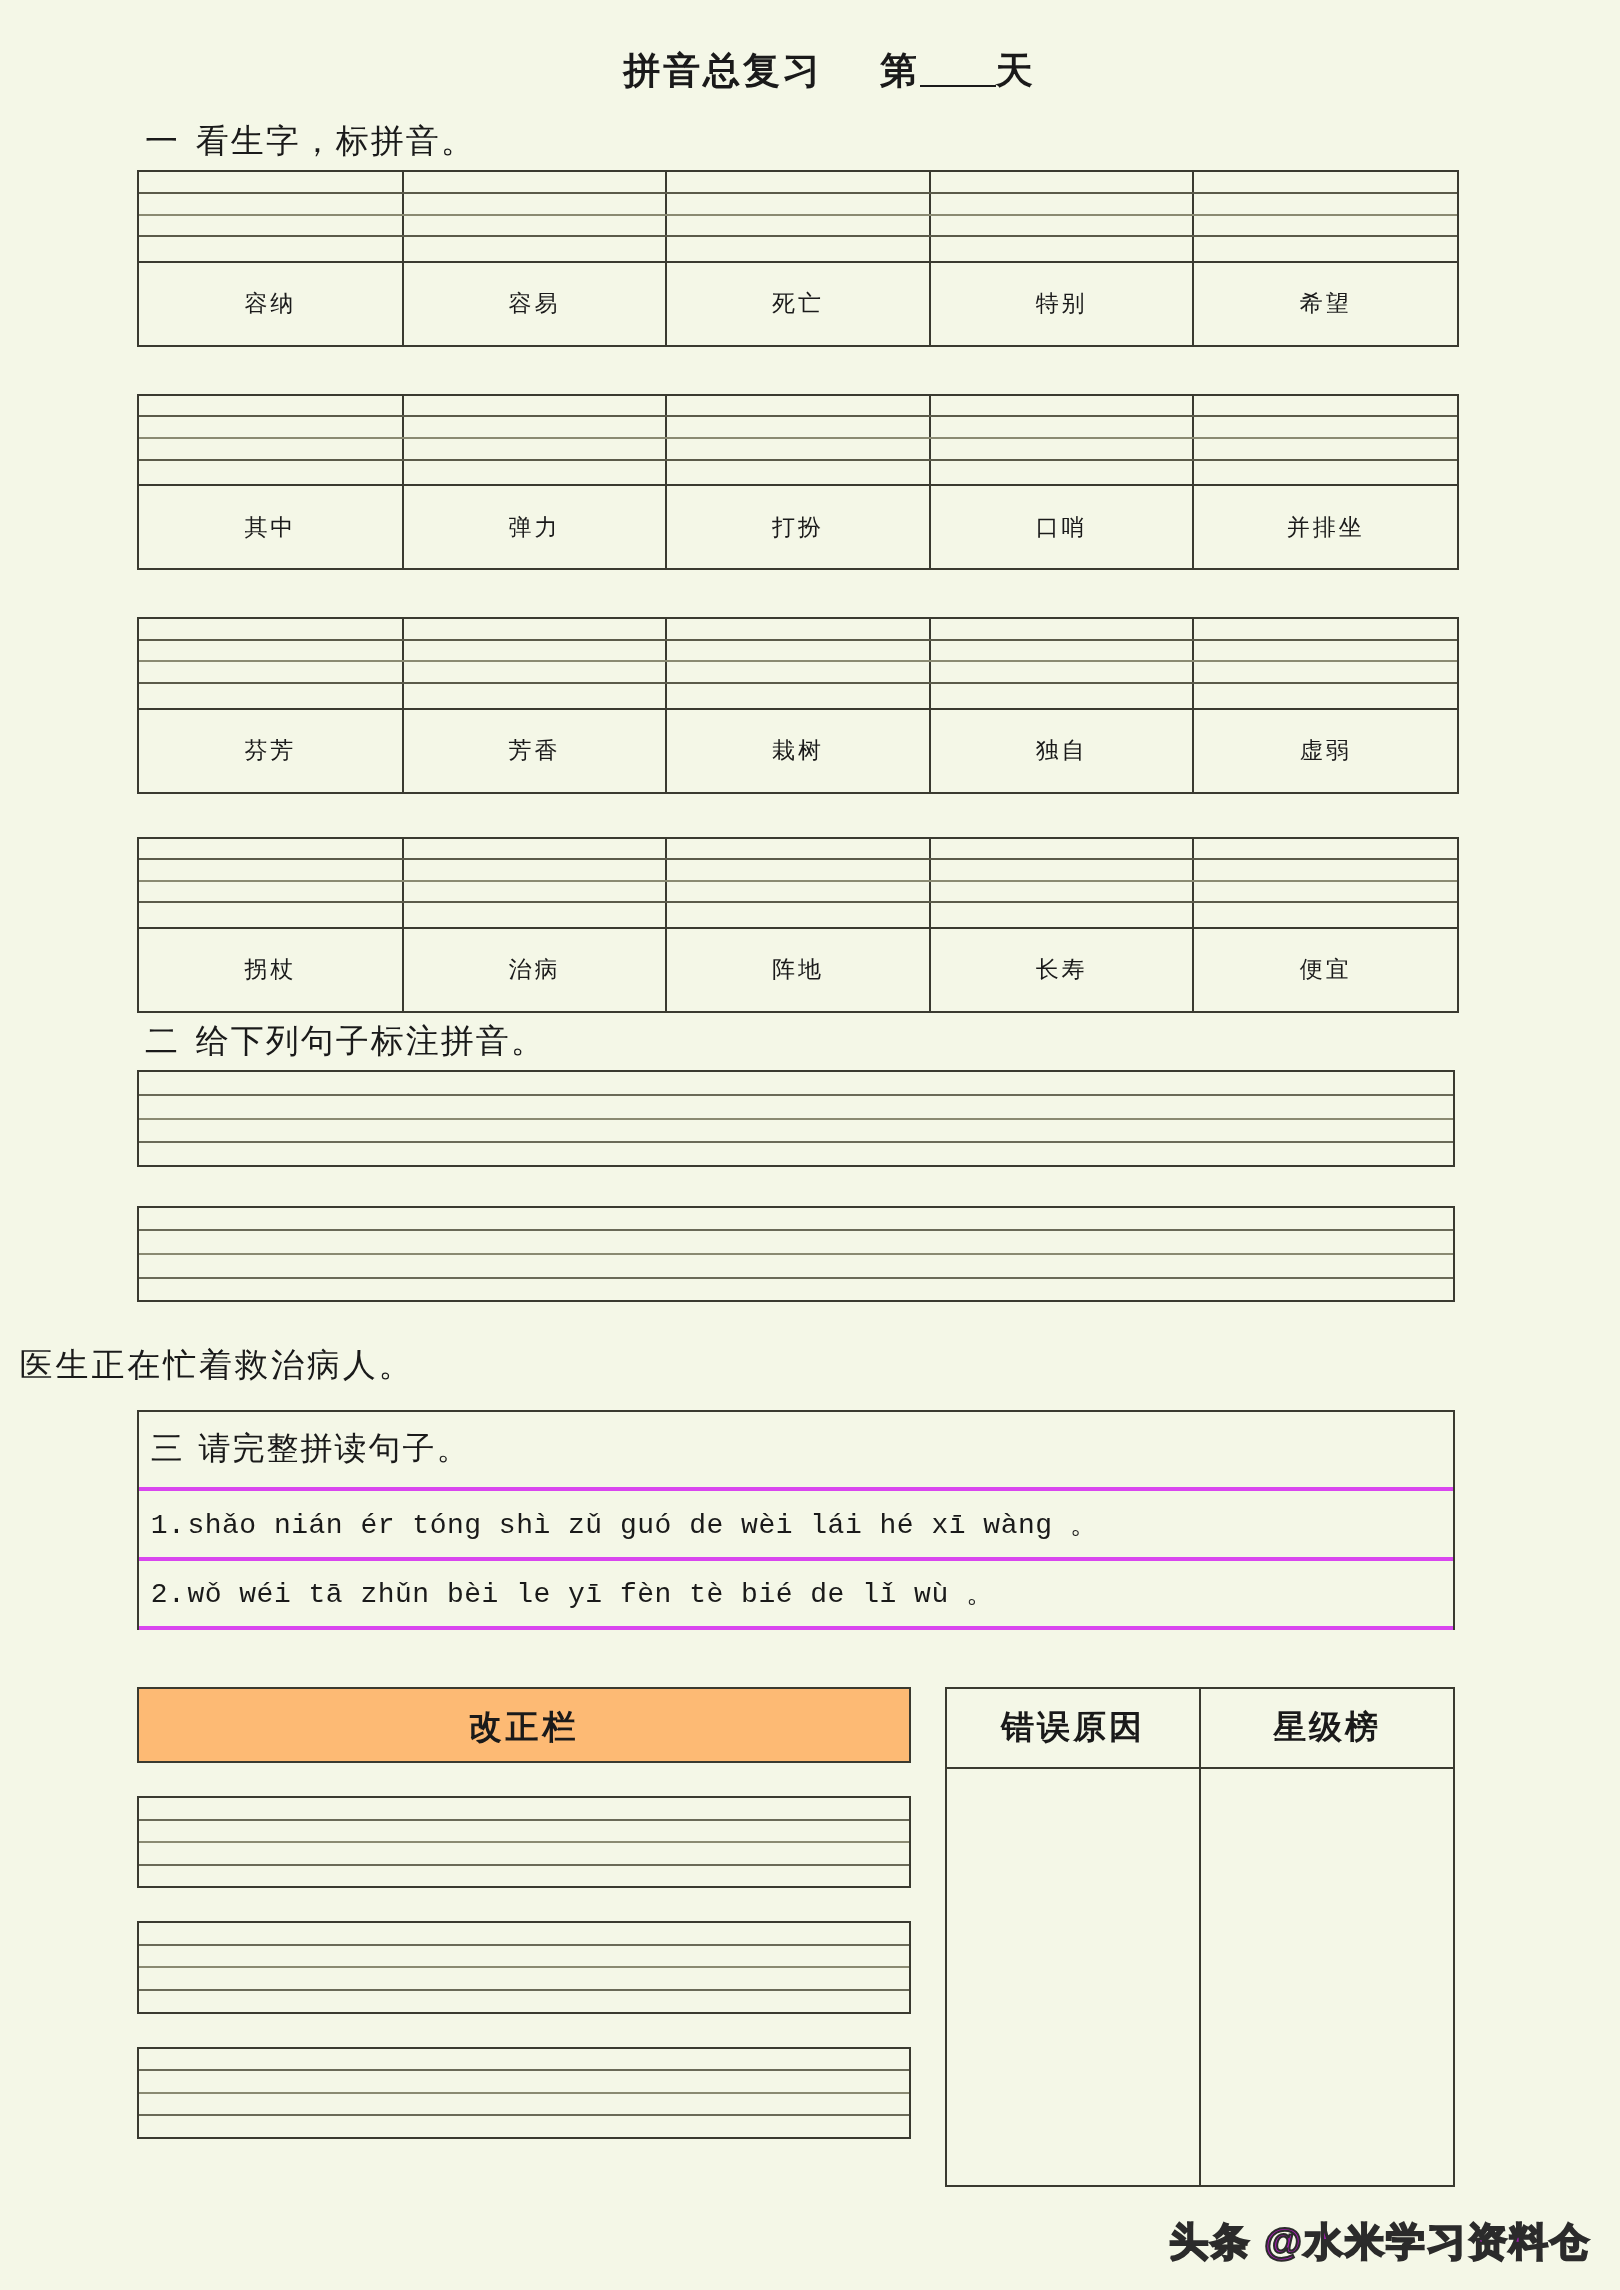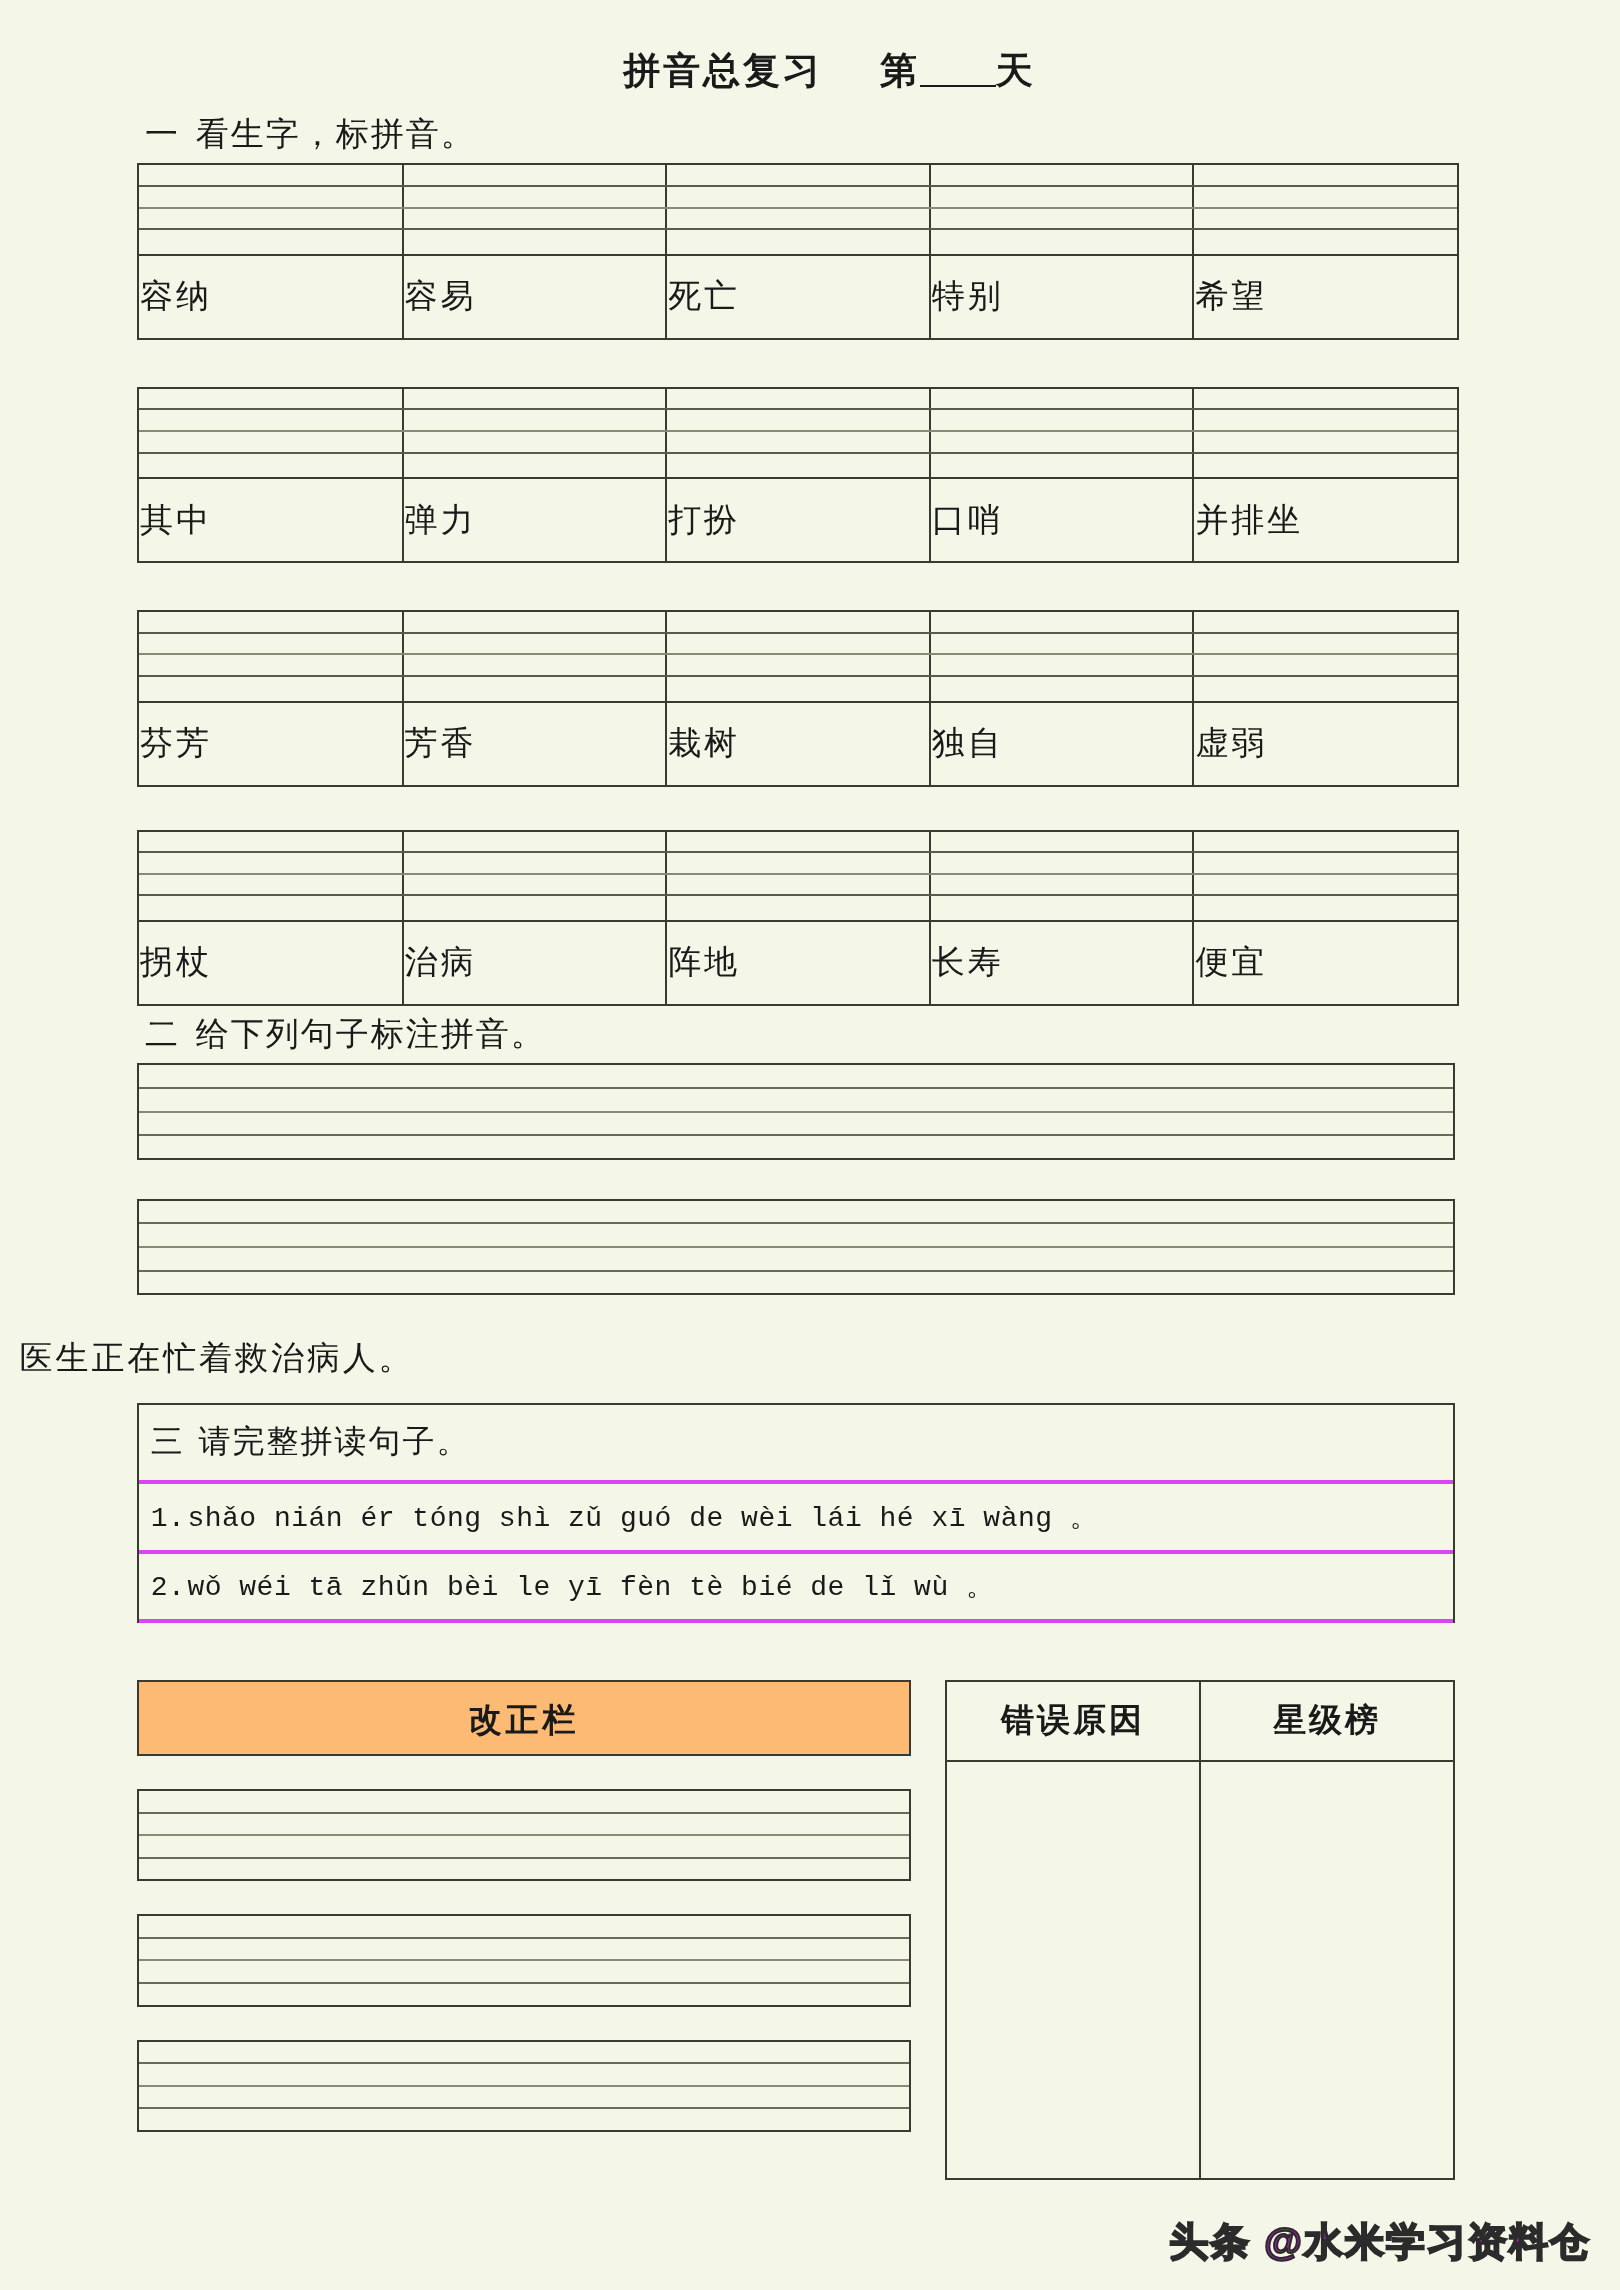--- a/index.html
+++ b/index.html
@@ -71,23 +71,23 @@
   .word-block td:last-child { border-right: none; }
 
   
   .pr1 { height: 17.6px; border-bottom: 2px solid #5b5b4a; }
   .pr2 { height: 17.6px; border-bottom: 2px solid #8a8a72; }
   .pr3 { height: 17.6px; border-bottom: 2px solid #5b5b4a; }
   .pr4 { height: 21.6px; border-bottom: 2.9px solid #3a3a30; }
 
   .word-row td {
     height: 80px;
-    text-align: left;
+    text-align: center;
     vertical-align: middle;
-    font-size: 33px;
+    font-size: 23px;
     letter-spacing: 2.9px;
   }
 
   
   .lines-block {
     margin-left: 137px;
     width: 1318px;
     border: 2px solid #3a3a30;
     background: #f4f7e7;
     box-sizing: border-box;
@@ -221,21 +221,21 @@
 </head>
 <body>
 
 <div class="page">
 
   <div class="title">
     <span>拼音总复习</span>
     <span style="display:inline-block;width:45px"></span><span>第</span><span class="day-blank"></span><span>天</span>
   </div>
 
-  <div class="sec-heading" style="margin-top:24px">
+  <div class="sec-heading" style="margin-top:31px">
     <span class="num">一</span><span>看生字，标拼音。</span>
   </div>
 
   <div class="word-block" style="margin-top:9.8px">
     <table>
       <tbody>
           <tr>
         <td class="pr1"></td>
             <td class="pr1"></td>
             <td class="pr1"></td>

